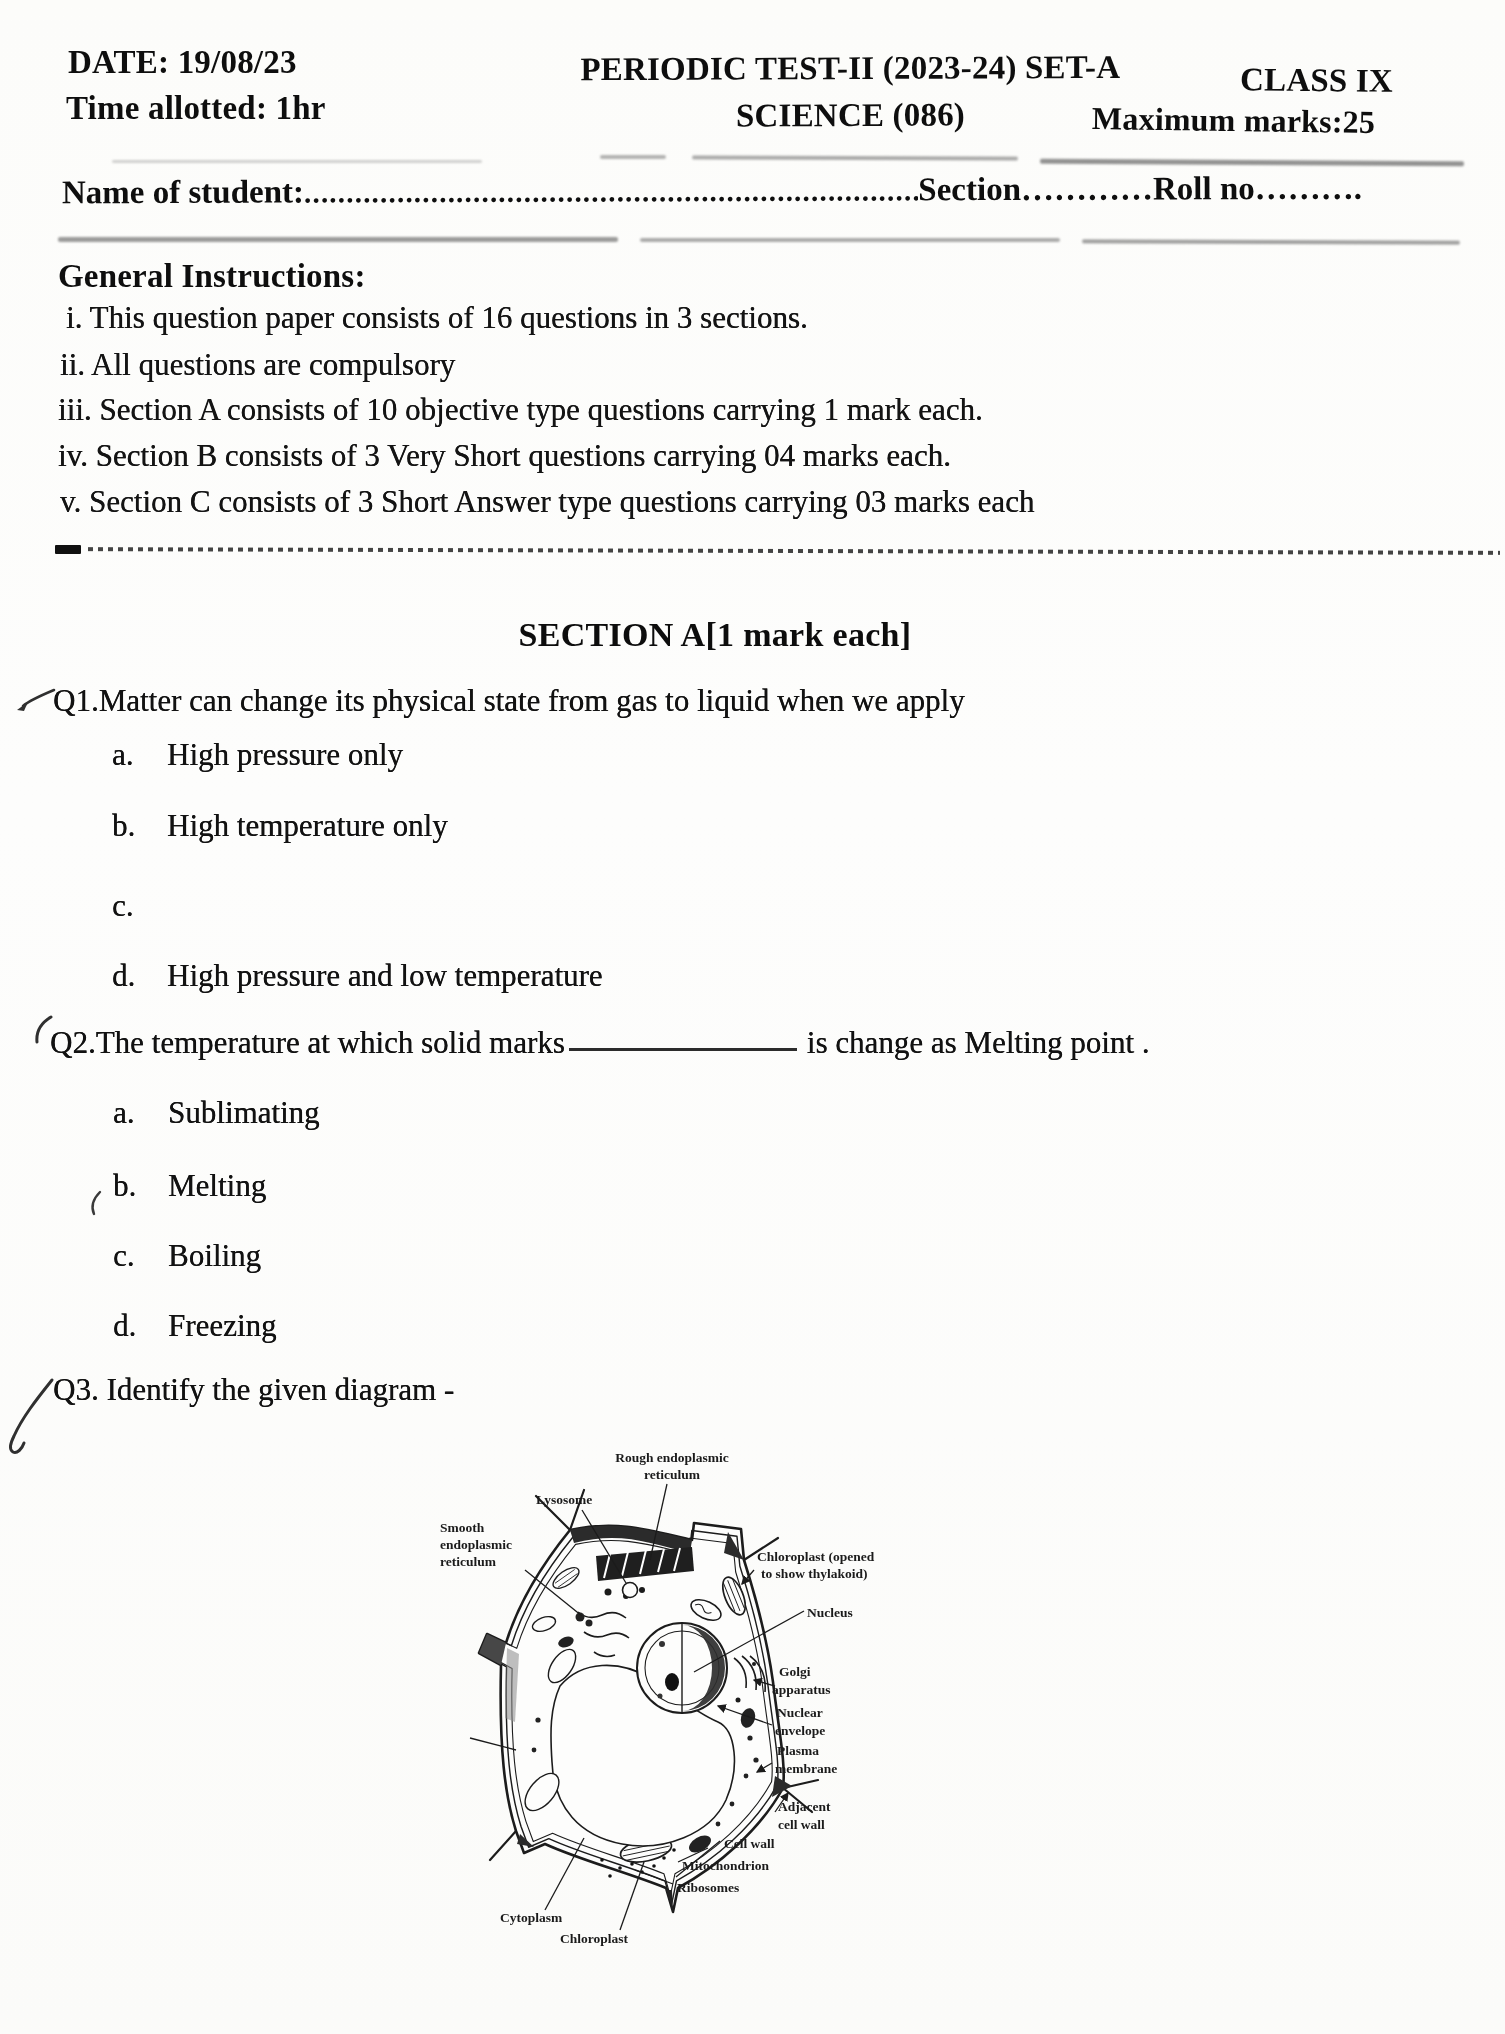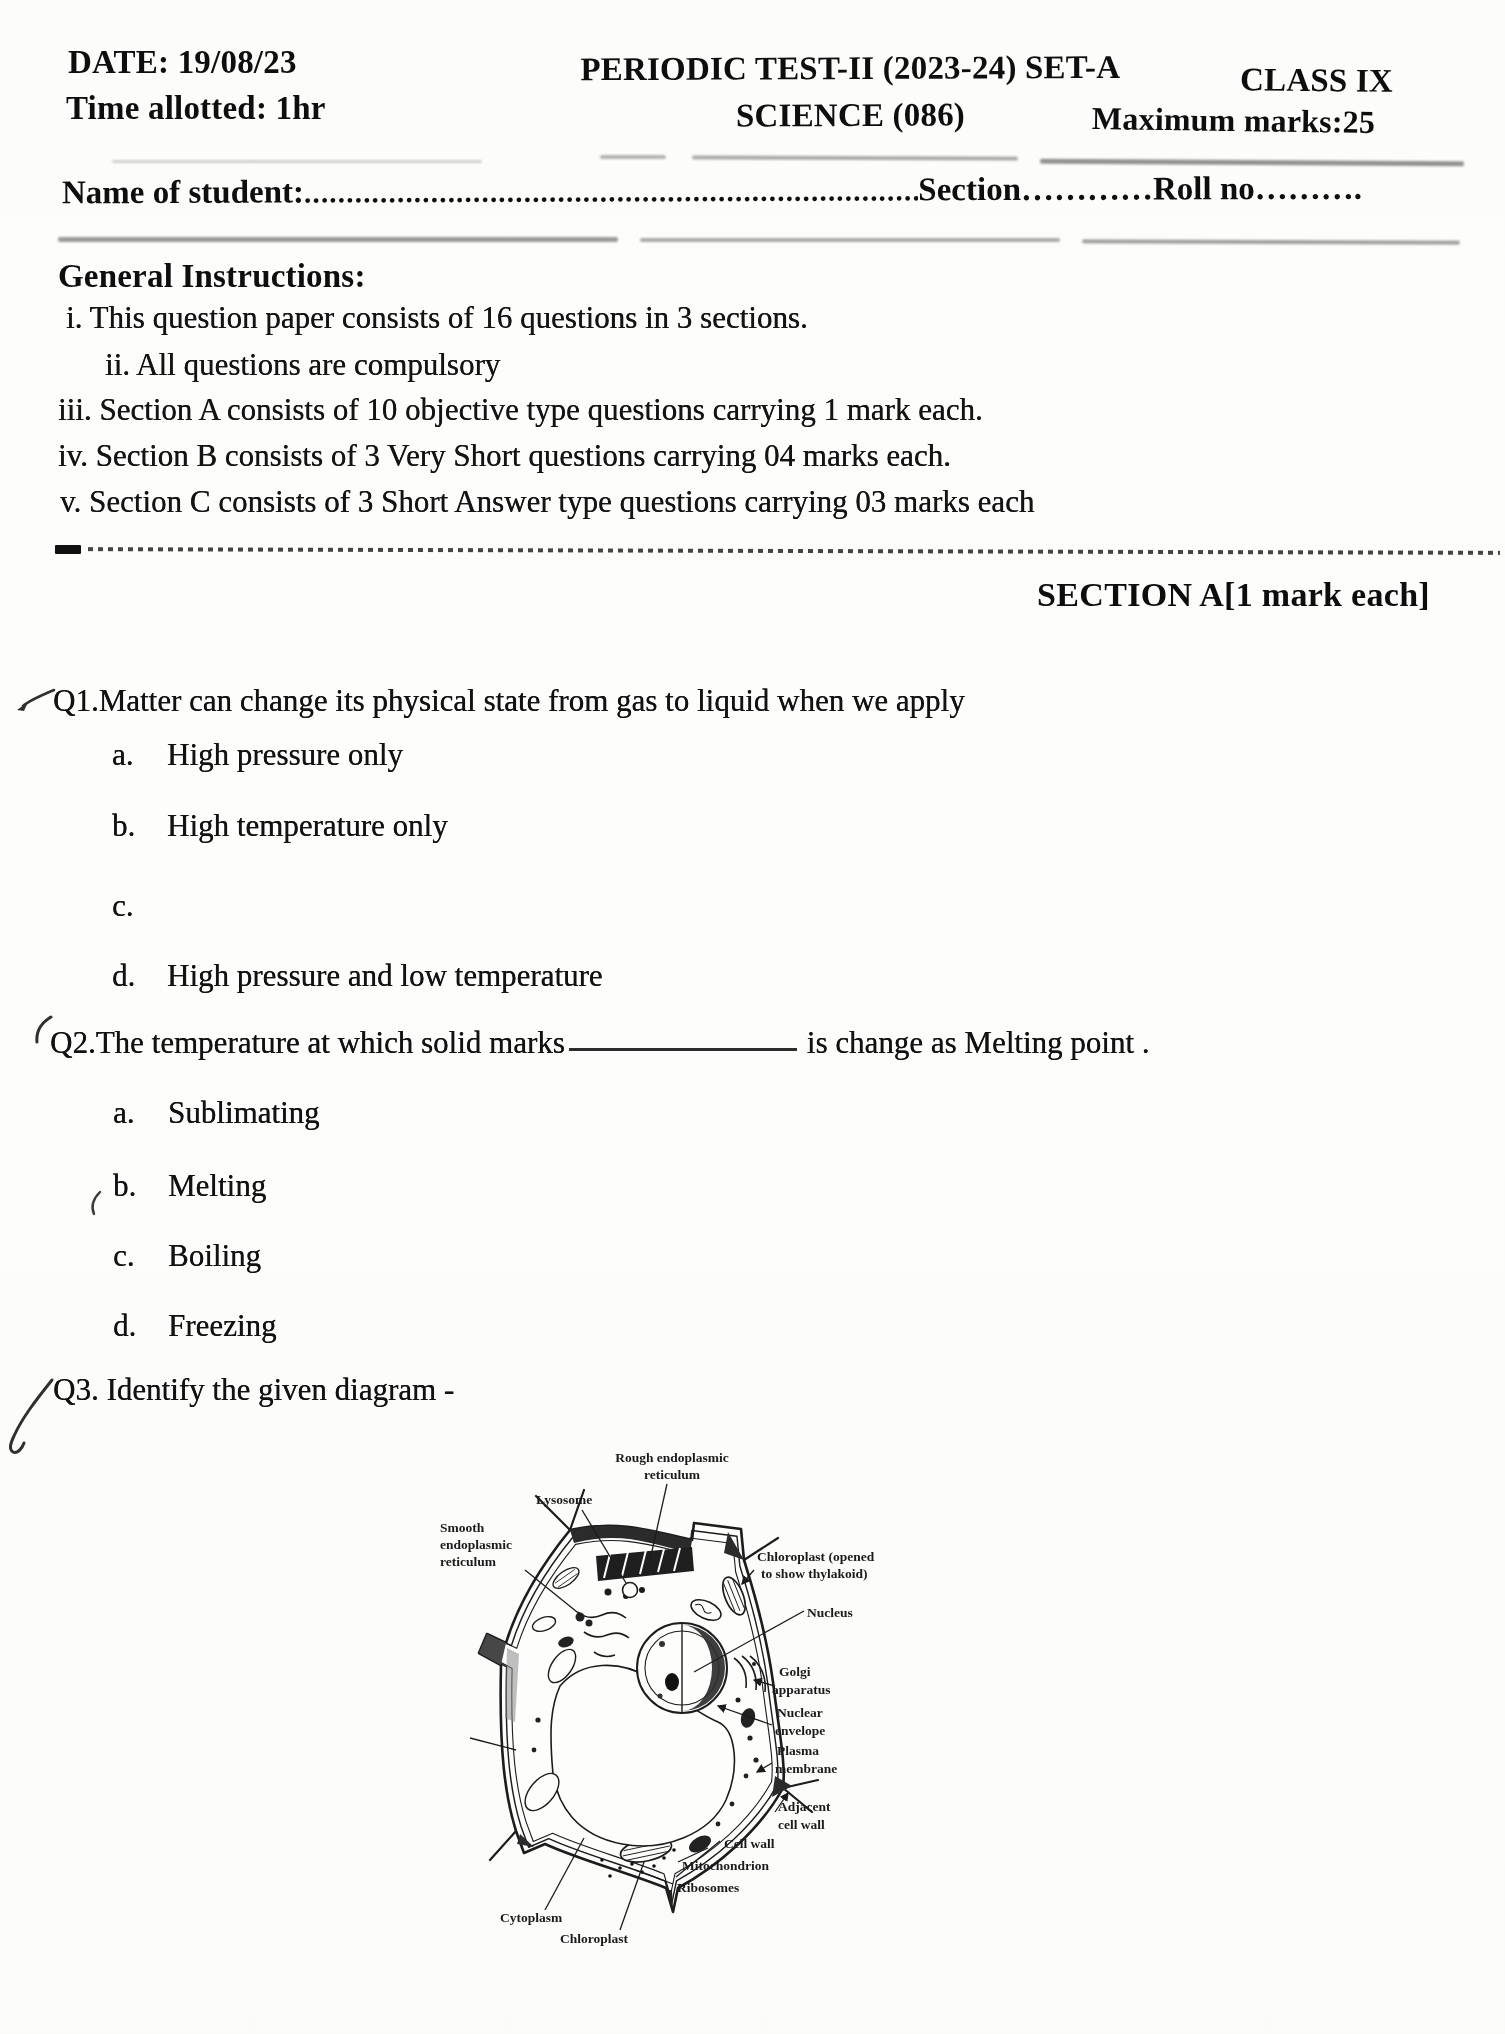--- a/index.html
+++ b/index.html
@@ -26,21 +26,21 @@
     filter:blur(.3px);opacity:.85;
   }
   .dashstart{position:absolute;background:#101010;border-radius:1px;}
   .namerow{display:flex;align-items:baseline;font-size:33px;font-weight:bold;color:#0e0e0e;white-space:nowrap;}
   .leader{flex:1 1 auto;overflow:hidden;font-size:29px;letter-spacing:1.2px;font-weight:bold;}
   .blank{
     display:inline-block;width:228px;height:8px;
     border-bottom:3px solid #2c2c2c;vertical-align:baseline;
     margin:0 10px 0 4px;transform:translateY(-2px);
   }
-  .secthead{font-size:34px;font-weight:bold;color:#0d0d0d;text-align:right;letter-spacing:.3px;}
+  .secthead{font-size:34px;font-weight:bold;color:#0d0d0d;text-align:center;letter-spacing:.3px;margin-top:40px;}
   svg text{font-family:"Liberation Serif", serif;font-weight:bold;fill:#1b1b1b;}
   .diagram{filter:blur(.25px);}
   .penmark{opacity:.92;}
 </style>
 </head>
 <body>
 
 <div class="page">
 
   <div class="abs hline" style="left:68px;top:44px;">DATE: 19/08/23</div>
@@ -67,21 +67,21 @@
       <span>Roll no</span>
       <span>……….</span>
   </div>
 
   <div class="smudge" style="left:58px;top:237px;width:560px;height:5px;opacity:.5;"></div>
   <div class="smudge" style="left:640px;top:238px;width:420px;height:4px;opacity:.42;"></div>
   <div class="smudge" style="left:1082px;top:240px;width:378px;height:4px;opacity:.48;transform:rotate(.2deg);"></div>
 
   <div class="abs hline" style="left:58px;top:258px;">General Instructions:</div>
   <div class="abs iline" style="left:66px;top:300px;">i. This question paper consists of 16 questions in 3 sections.</div>
-  <div class="abs iline" style="left:60px;top:347px;margin-left:45px;">ii. All questions are compulsory</div>
+  <div class="abs iline" style="left:60px;top:347px;">ii. All questions are compulsory</div>
   <div class="abs iline" style="left:58px;top:392px;">iii. Section A consists of 10 objective type questions carrying 1 mark each.</div>
   <div class="abs iline" style="left:58px;top:438px;">iv. Section B consists of 3 Very Short questions carrying 04 marks each.</div>
   <div class="abs iline" style="left:60px;top:484px;">v. Section C consists of 3 Short Answer type questions carrying 03 marks each</div>
 
   <div class="dashstart" style="left:55px;top:545px;width:26px;height:9px;"></div>
   <div class="dashrule" style="left:88px;top:549px;width:1412px;transform:rotate(.15deg);"></div>
 
   <div class="abs secthead" style="left:0;top:576px;width:1430px;">SECTION A[1 mark each]</div>
 
   <div class="abs qline" style="left:53px;top:683px;">Q1.Matter can change its physical state from gas to liquid when we apply</div>

